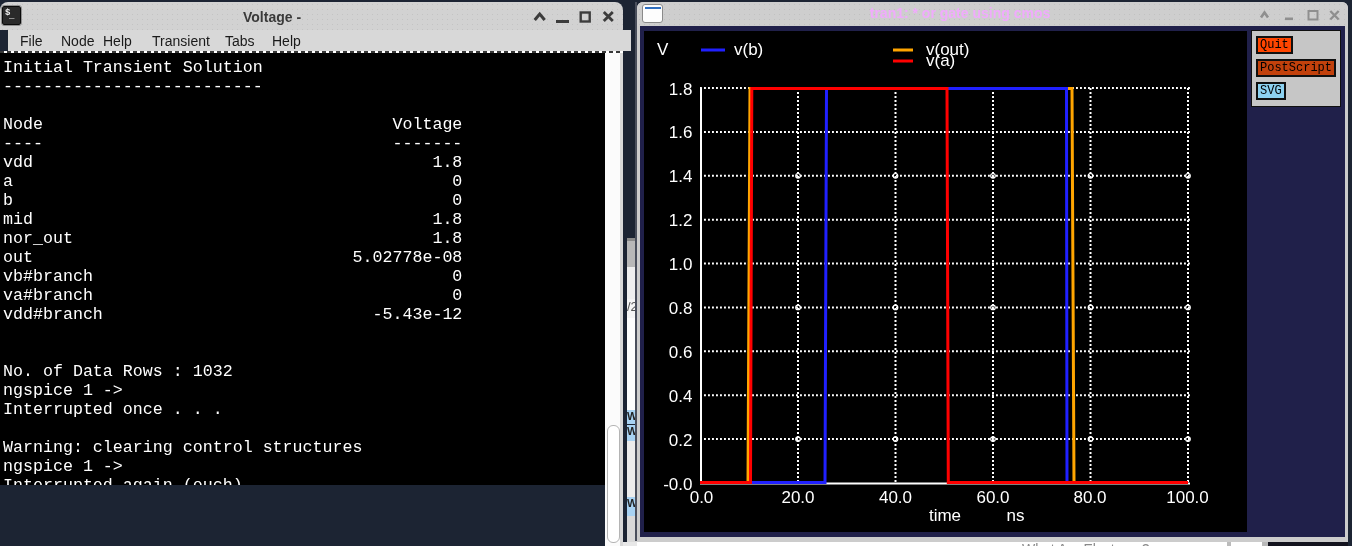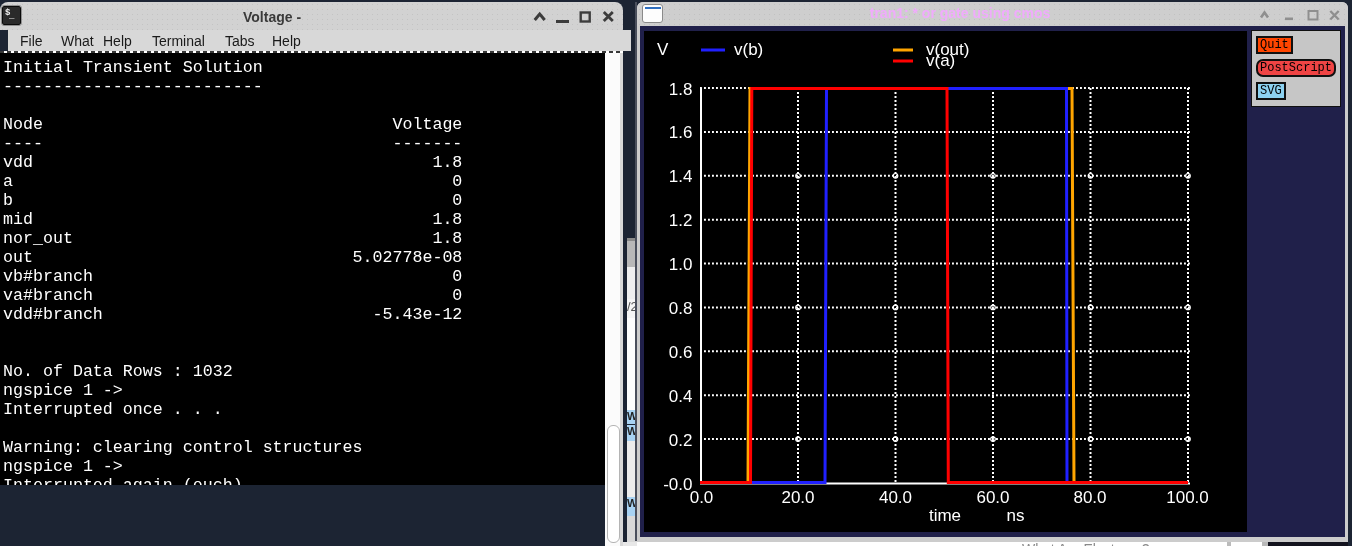--- a/index.html
+++ b/index.html
@@ -37,21 +37,21 @@
     border-radius:6px 6px 0 0;}
   #ploticon{left:642px;top:4px;width:19px;height:17px;background:#fdfdfd;border:1px solid #8a8a8a;border-radius:3px;}
   #ploticon div{margin:1.5px 1.5px 0 1.5px;height:2.5px;background:#2f6fc0;}
   #plottitletext{left:637px;top:5px;width:646px;text-align:center;color:#f0abfc;font-size:14px;font-weight:bold;}
   #plotnavy{left:640px;top:26px;width:705px;height:511px;background:#20204a;}
   #plotcanvas{left:644px;top:31px;width:603px;height:501px;background:#000;}
   #btnpanel{left:1251px;top:30px;width:88px;height:75px;background:#c6c6c6;border:1px solid #101010;}
   .tkbtn{position:absolute;left:4px;font-family:"Liberation Mono",monospace;font-weight:normal;
      font-size:12px;color:#000;border:2px solid #101010;line-height:14px;padding:0 2px;text-align:center;}
   #btnquit{top:5px;background:#ff4500;}
-  #btnps{top:28px;background:#ef4444;border-radius:7px;}
+  #btnps{top:28px;background:#c2410c;}
   #btnsvg{top:51px;background:#8cd1f0;}
   
   .bot{top:541.5px;height:4.5px;}
 </style>
 </head>
 <body>
 <div id="screen">
 
   <div class="abs strip" style="top:238px;height:3px;background:#8a8a8a;"></div>
   <div class="abs strip" style="top:241px;height:26px;background:#b8b8b8;"></div>
@@ -71,23 +71,23 @@
     </div>
   <div class="abs" id="termtitletext">Voltage -</div>
   <svg class="abs" width="90" height="16" viewBox="0 0 90 16" style="left:530px;top:9px;">
     <path d="M4.7 11 L9.7 5 L14.7 11" stroke="#3c3c3c" stroke-width="3" fill="none"></path>
     <rect x="26" y="11" width="13" height="3" fill="#3c3c3c"></rect>
     <rect x="50.7" y="3.5" width="9" height="9" fill="none" stroke="#3c3c3c" stroke-width="2.4"></rect>
     <path d="M73.8 3 L82.8 12 M82.8 3 L73.8 12" stroke="#3c3c3c" stroke-width="2.8"></path>
   </svg>
   <div class="abs" id="menubar">
     <span class="menuitem" style="left:12px;">File</span>
-    <span class="menuitem" style="left:53px;">What</span>
+    <span class="menuitem" style="left:53px;">Node</span>
     <span class="menuitem" style="left:95px;">Help</span>
-    <span class="menuitem" style="left:144px;">Terminal</span>
+    <span class="menuitem" style="left:144px;">Transient</span>
     <span class="menuitem" style="left:217px;">Tabs</span>
     <span class="menuitem" style="left:264px;">Help</span>
   </div>
   <div class="abs" id="menudash"></div>
   <div class="abs" id="termcontent">
       <pre>Initial Transient Solution
 --------------------------
 
 Node                                   Voltage
 ----                                   -------

